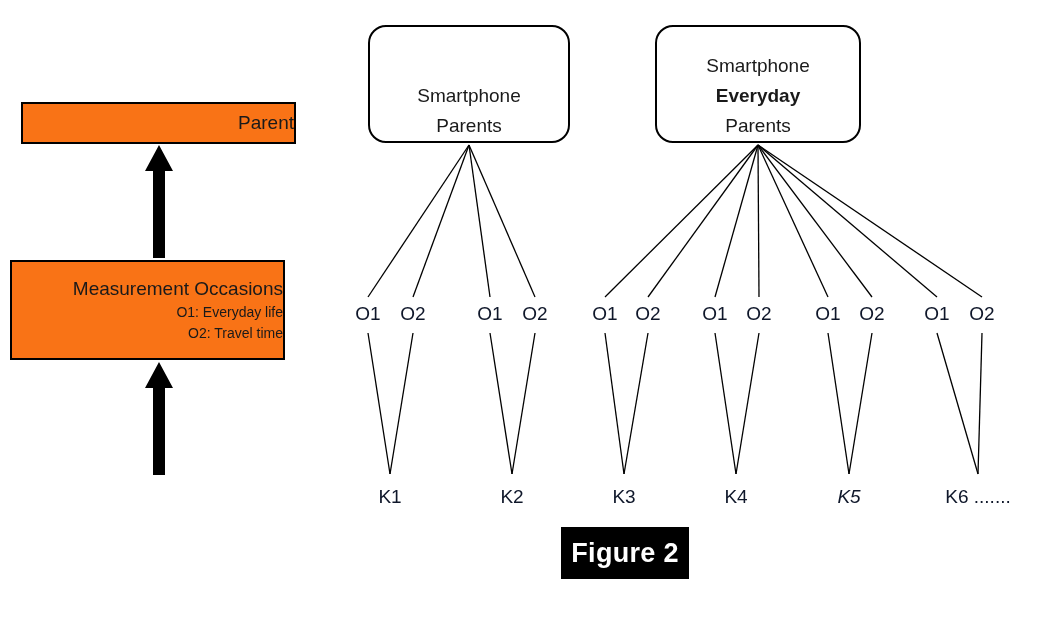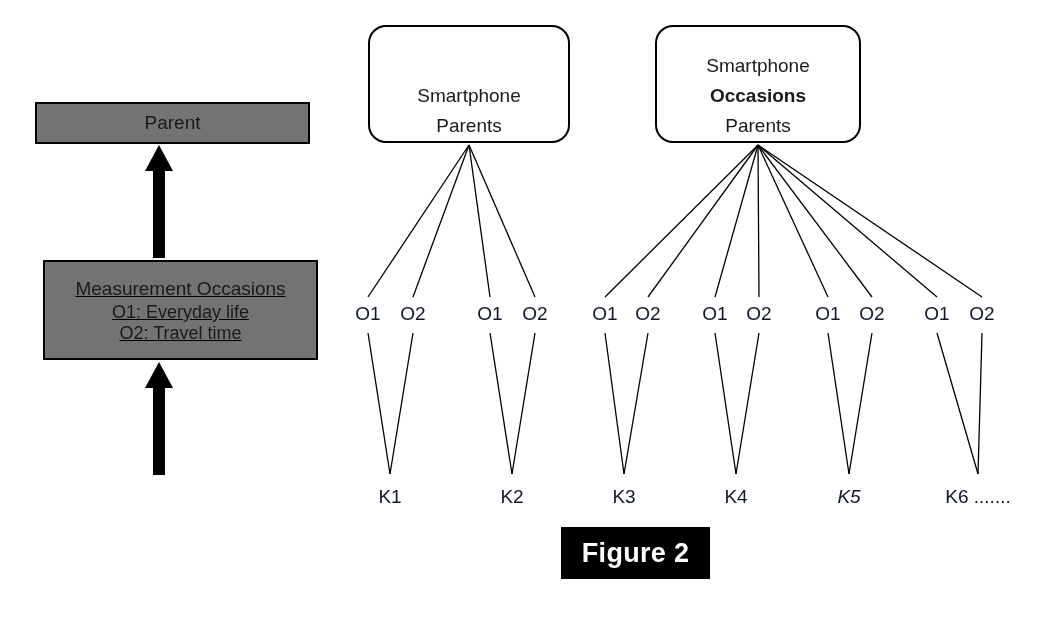--- a/index.html
+++ b/index.html
@@ -17,42 +17,41 @@
     height: 620px;
     background: #ffffff;
     overflow: hidden;
   }
 
   
   .lv-box {
     position: absolute;
     box-sizing: border-box;
     border: 2px solid #000000;
-    background: #737373;
+    background: #f97316;
     display: flex;
     flex-direction: column;
-    align-items: center;
+    align-items: flex-end;
     justify-content: center;
     text-align: center;
-    margin-left: 14px;
   }
   .lv-title {
     font-size: 19px;
     line-height: 26px;
     color: #1a1a1a;
     white-space: nowrap;
   }
   .lv-sub {
-    font-size: 18px;
+    font-size: 14px;
     line-height: 21px;
     color: #1a1a1a;
     white-space: nowrap;
   }
   #box-parent   { left: 21px;  top: 102px; width: 275px; height: 42px; }
-  #box-measure  { left: 29px;  top: 260px; width: 275px; height: 100px; text-decoration: underline; }
+  #box-measure  { left: 10px;  top: 260px; width: 275px; height: 100px; }
   #box-kid      { left: 21px;  top: 475px; width: 275px; height: 42px; }
 
   .arrow-up {
     position: absolute;
     width: 40px;
   }
 
   
   .grp-box {
     position: absolute;
@@ -90,21 +89,21 @@
     width: 1054px;
     height: 620px;
     pointer-events: none;
   }
 
   
   #figure-caption {
     position: absolute;
     left: 561px;
     top: 527px;
-    width: 149px;
+    width: 128px;
     height: 52px;
     background: #000000;
     color: #ffffff;
     font-size: 27px;
     font-weight: bold;
     display: flex;
     align-items: center;
     justify-content: center;
     letter-spacing: 0.3px;
   }
@@ -168,21 +167,21 @@
       </g>
   </svg>
 
   <div class="grp-box" id="grp-nonaddicted">
     <div class="grp-line">Smartphone</div>
     <div class="grp-line">Parents</div>
   </div>
 
   <div class="grp-box" id="grp-addicted">
     <div class="grp-line">Smartphone</div>
-    <div class="grp-line em">Occasions</div>
+    <div class="grp-line em">Everyday</div>
     <div class="grp-line">Parents</div>
   </div>
 
   <div id="occasion-labels">
       <div class="node-label o-label" style="left: 368px;">O1</div>
       <div class="node-label o-label" style="left: 413px;">O2</div>
       <div class="node-label o-label" style="left: 490px;">O1</div>
       <div class="node-label o-label" style="left: 535px;">O2</div>
       <div class="node-label o-label" style="left: 605px;">O1</div>
       <div class="node-label o-label" style="left: 648px;">O2</div>

